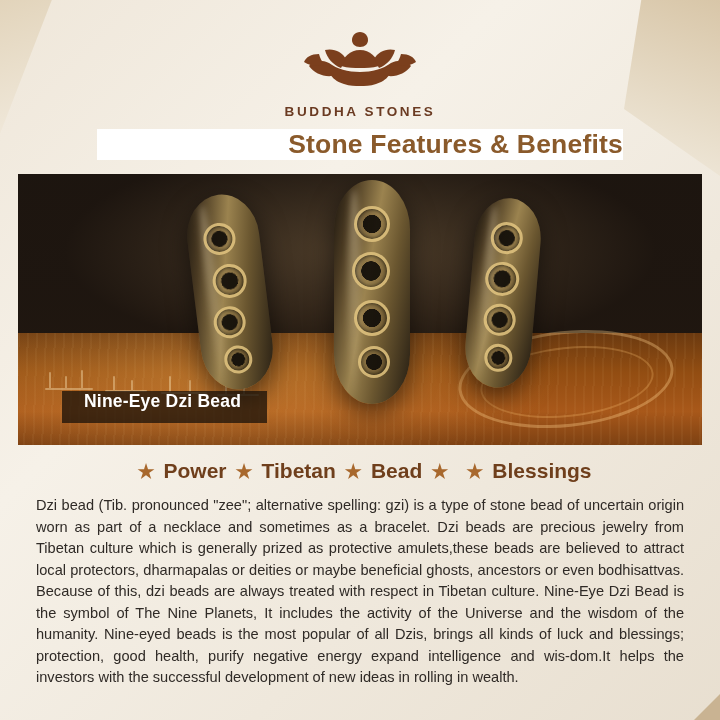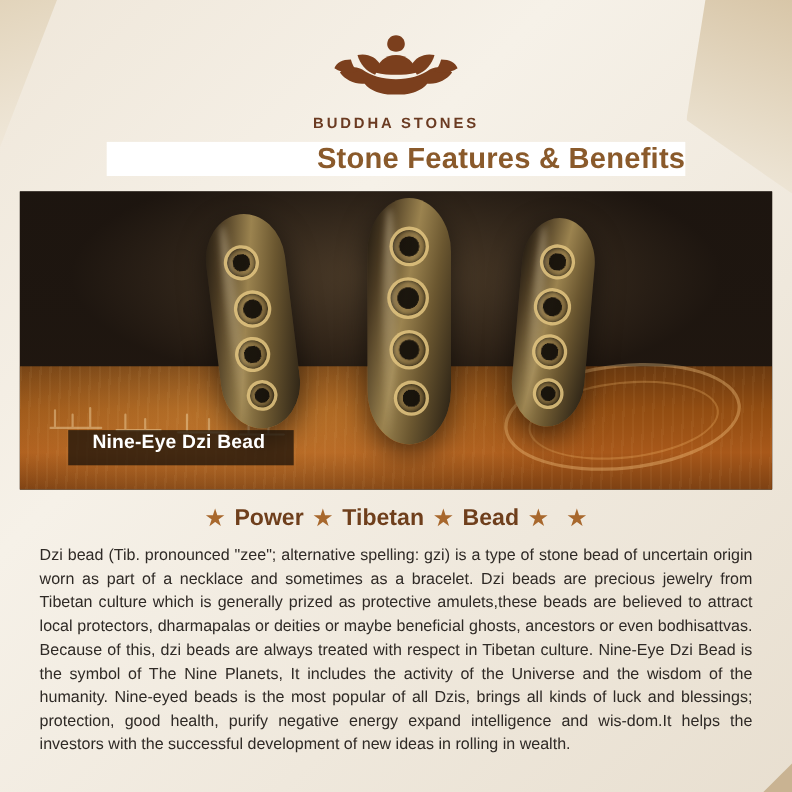--- a/index.html
+++ b/index.html
@@ -333,20 +333,21 @@
     </div>
     <div class="benefit">
       <span class="star">★</span>
       <span>Bead</span>
     </div>
     <div class="benefit">
       <span class="star">★</span>
     </div>
     <div class="benefit">
       <span class="star">★</span>
+      <span>Blessings</span>
     </div>
   </div>
 
   <div class="copy">
     <p>Dzi bead (Tib. pronounced "zee"; alternative spelling: gzi) is a type of stone bead of uncertain origin worn as part of a necklace and sometimes as a bracelet. Dzi beads are precious jewelry from Tibetan culture which is generally prized as protective amulets,these beads are believed to attract local protectors, dharmapalas or deities or maybe beneficial ghosts, ancestors or even bodhisattvas. Because of this, dzi beads are always treated with respect in Tibetan culture. Nine-Eye Dzi Bead is the symbol of The Nine Planets, It includes the activity of the Universe and the wisdom of the humanity. Nine-eyed beads is the most popular of all Dzis, brings all kinds of luck and blessings; protection, good health, purify negative energy expand intelligence and wis-dom.It helps the investors with the successful development of new ideas in rolling in wealth.</p>
   </div>
 
 </div>
 
 </body></html>

